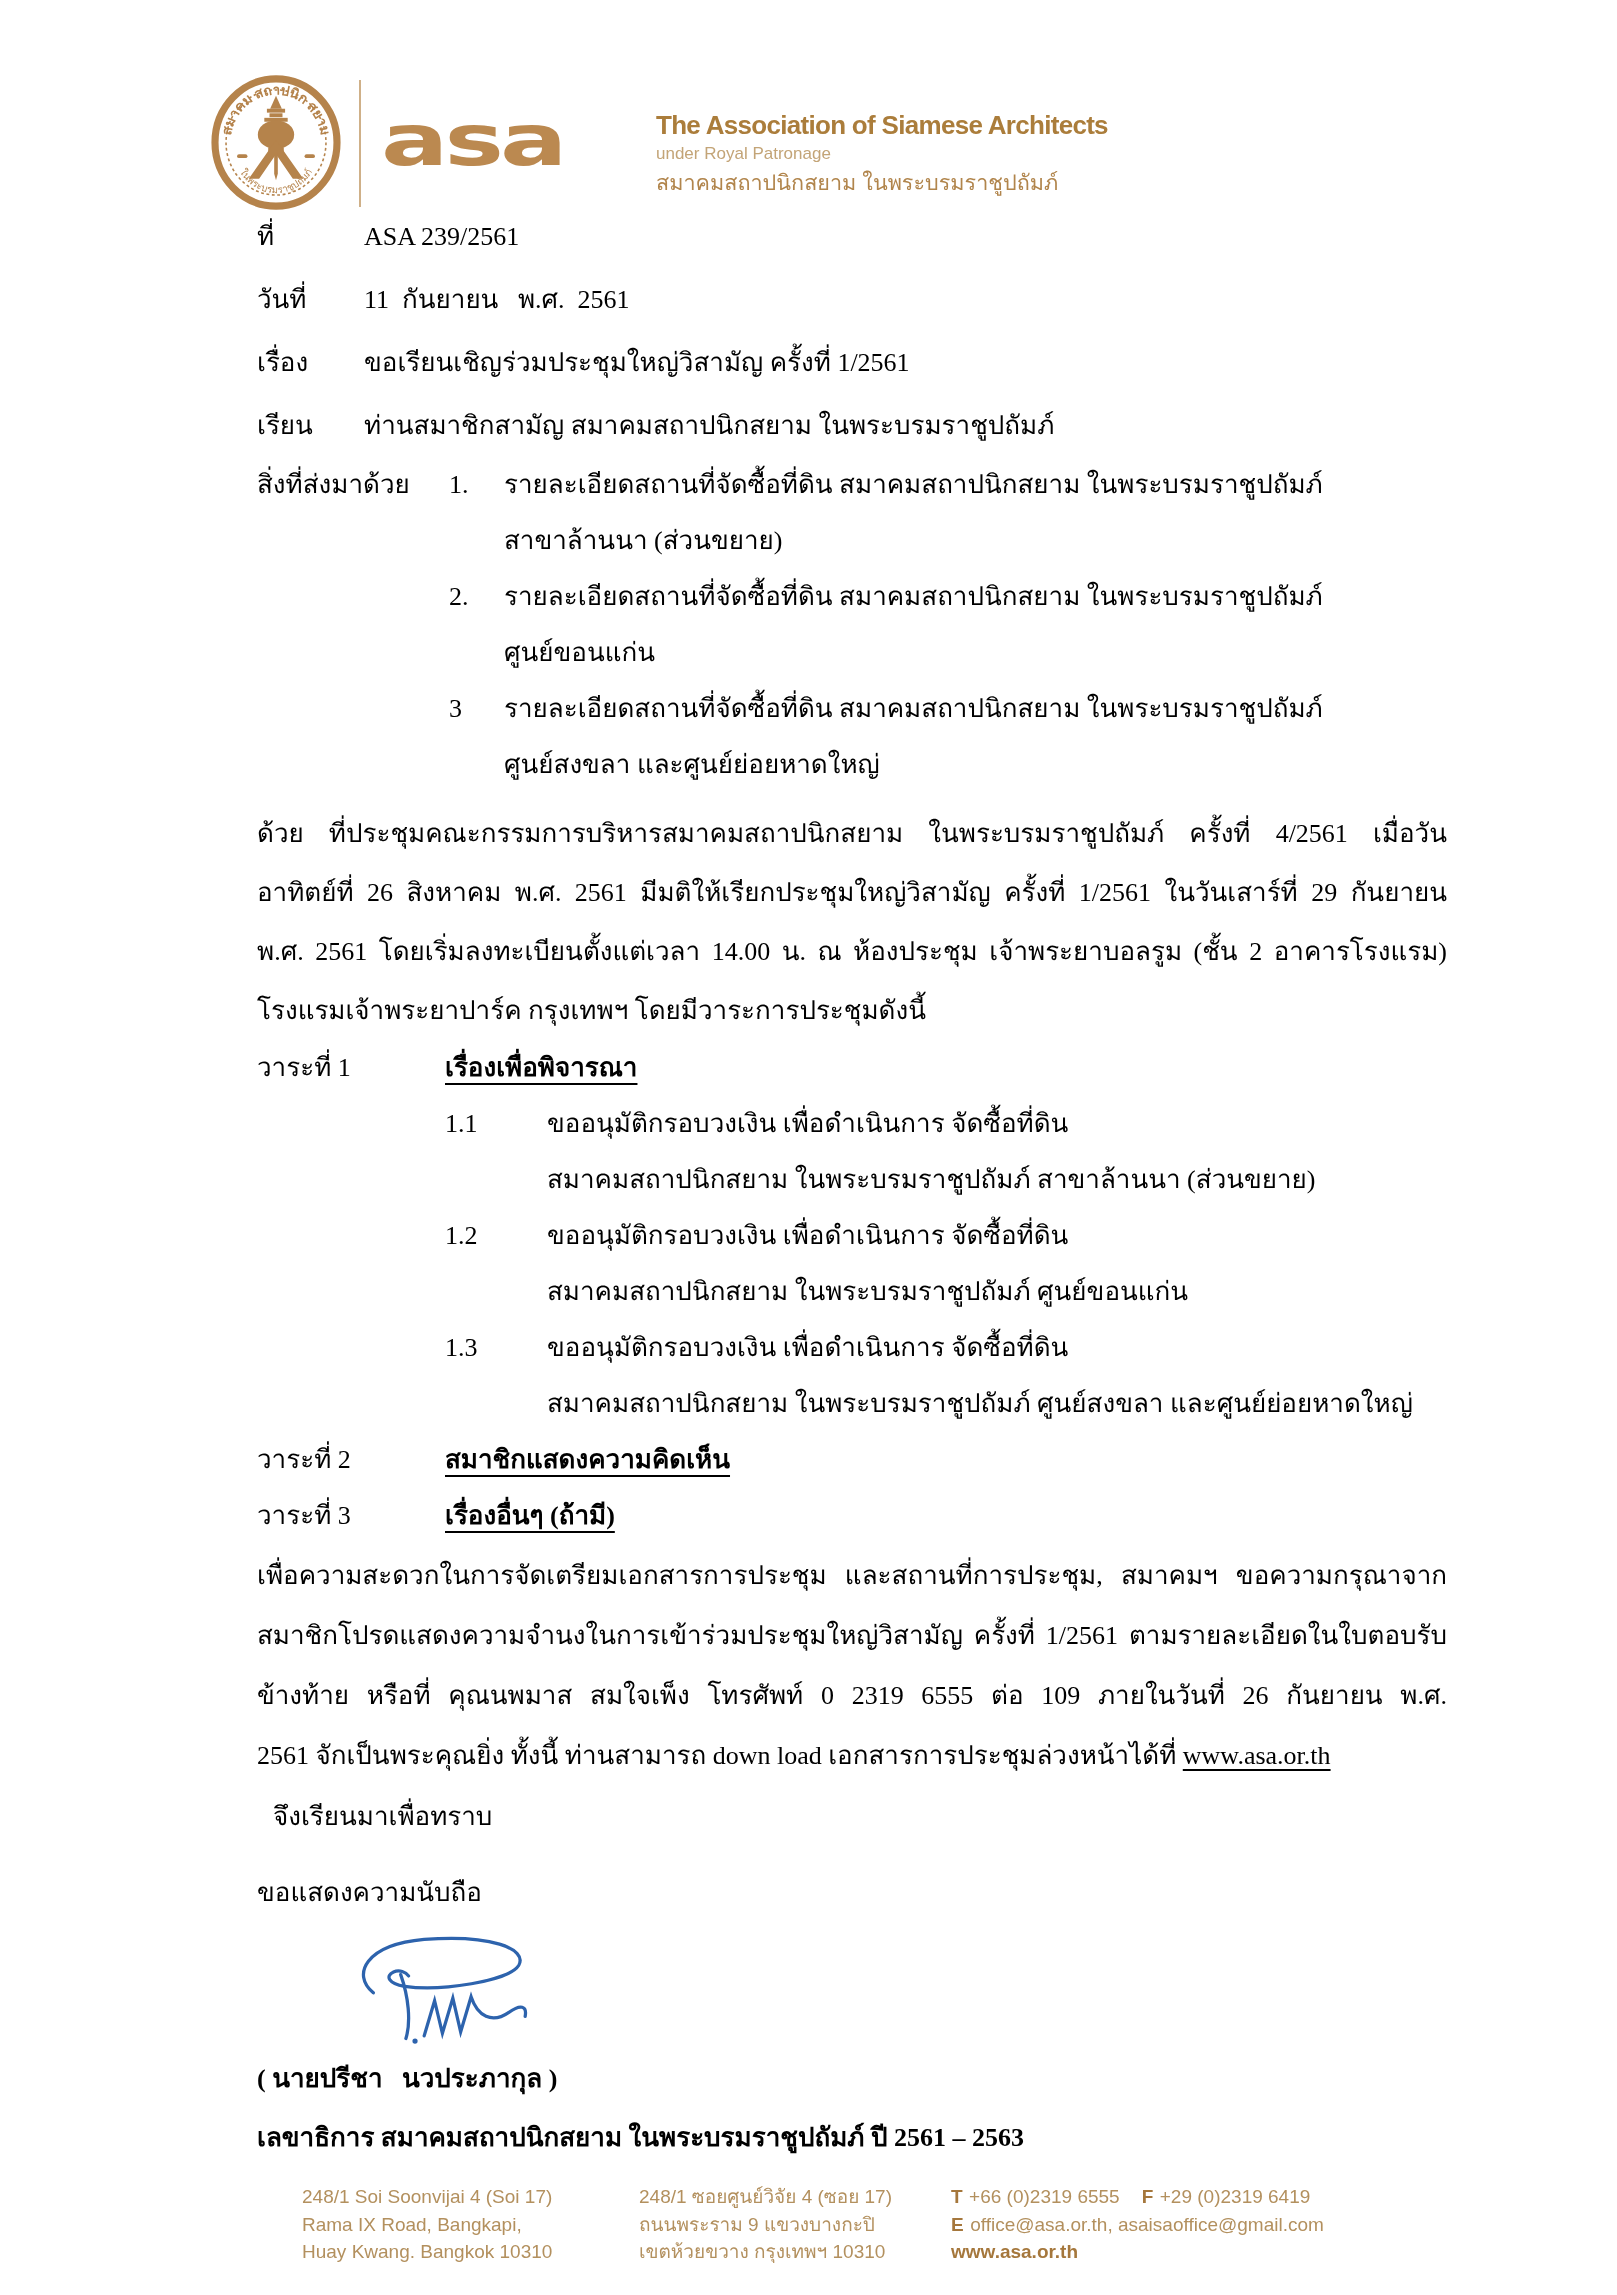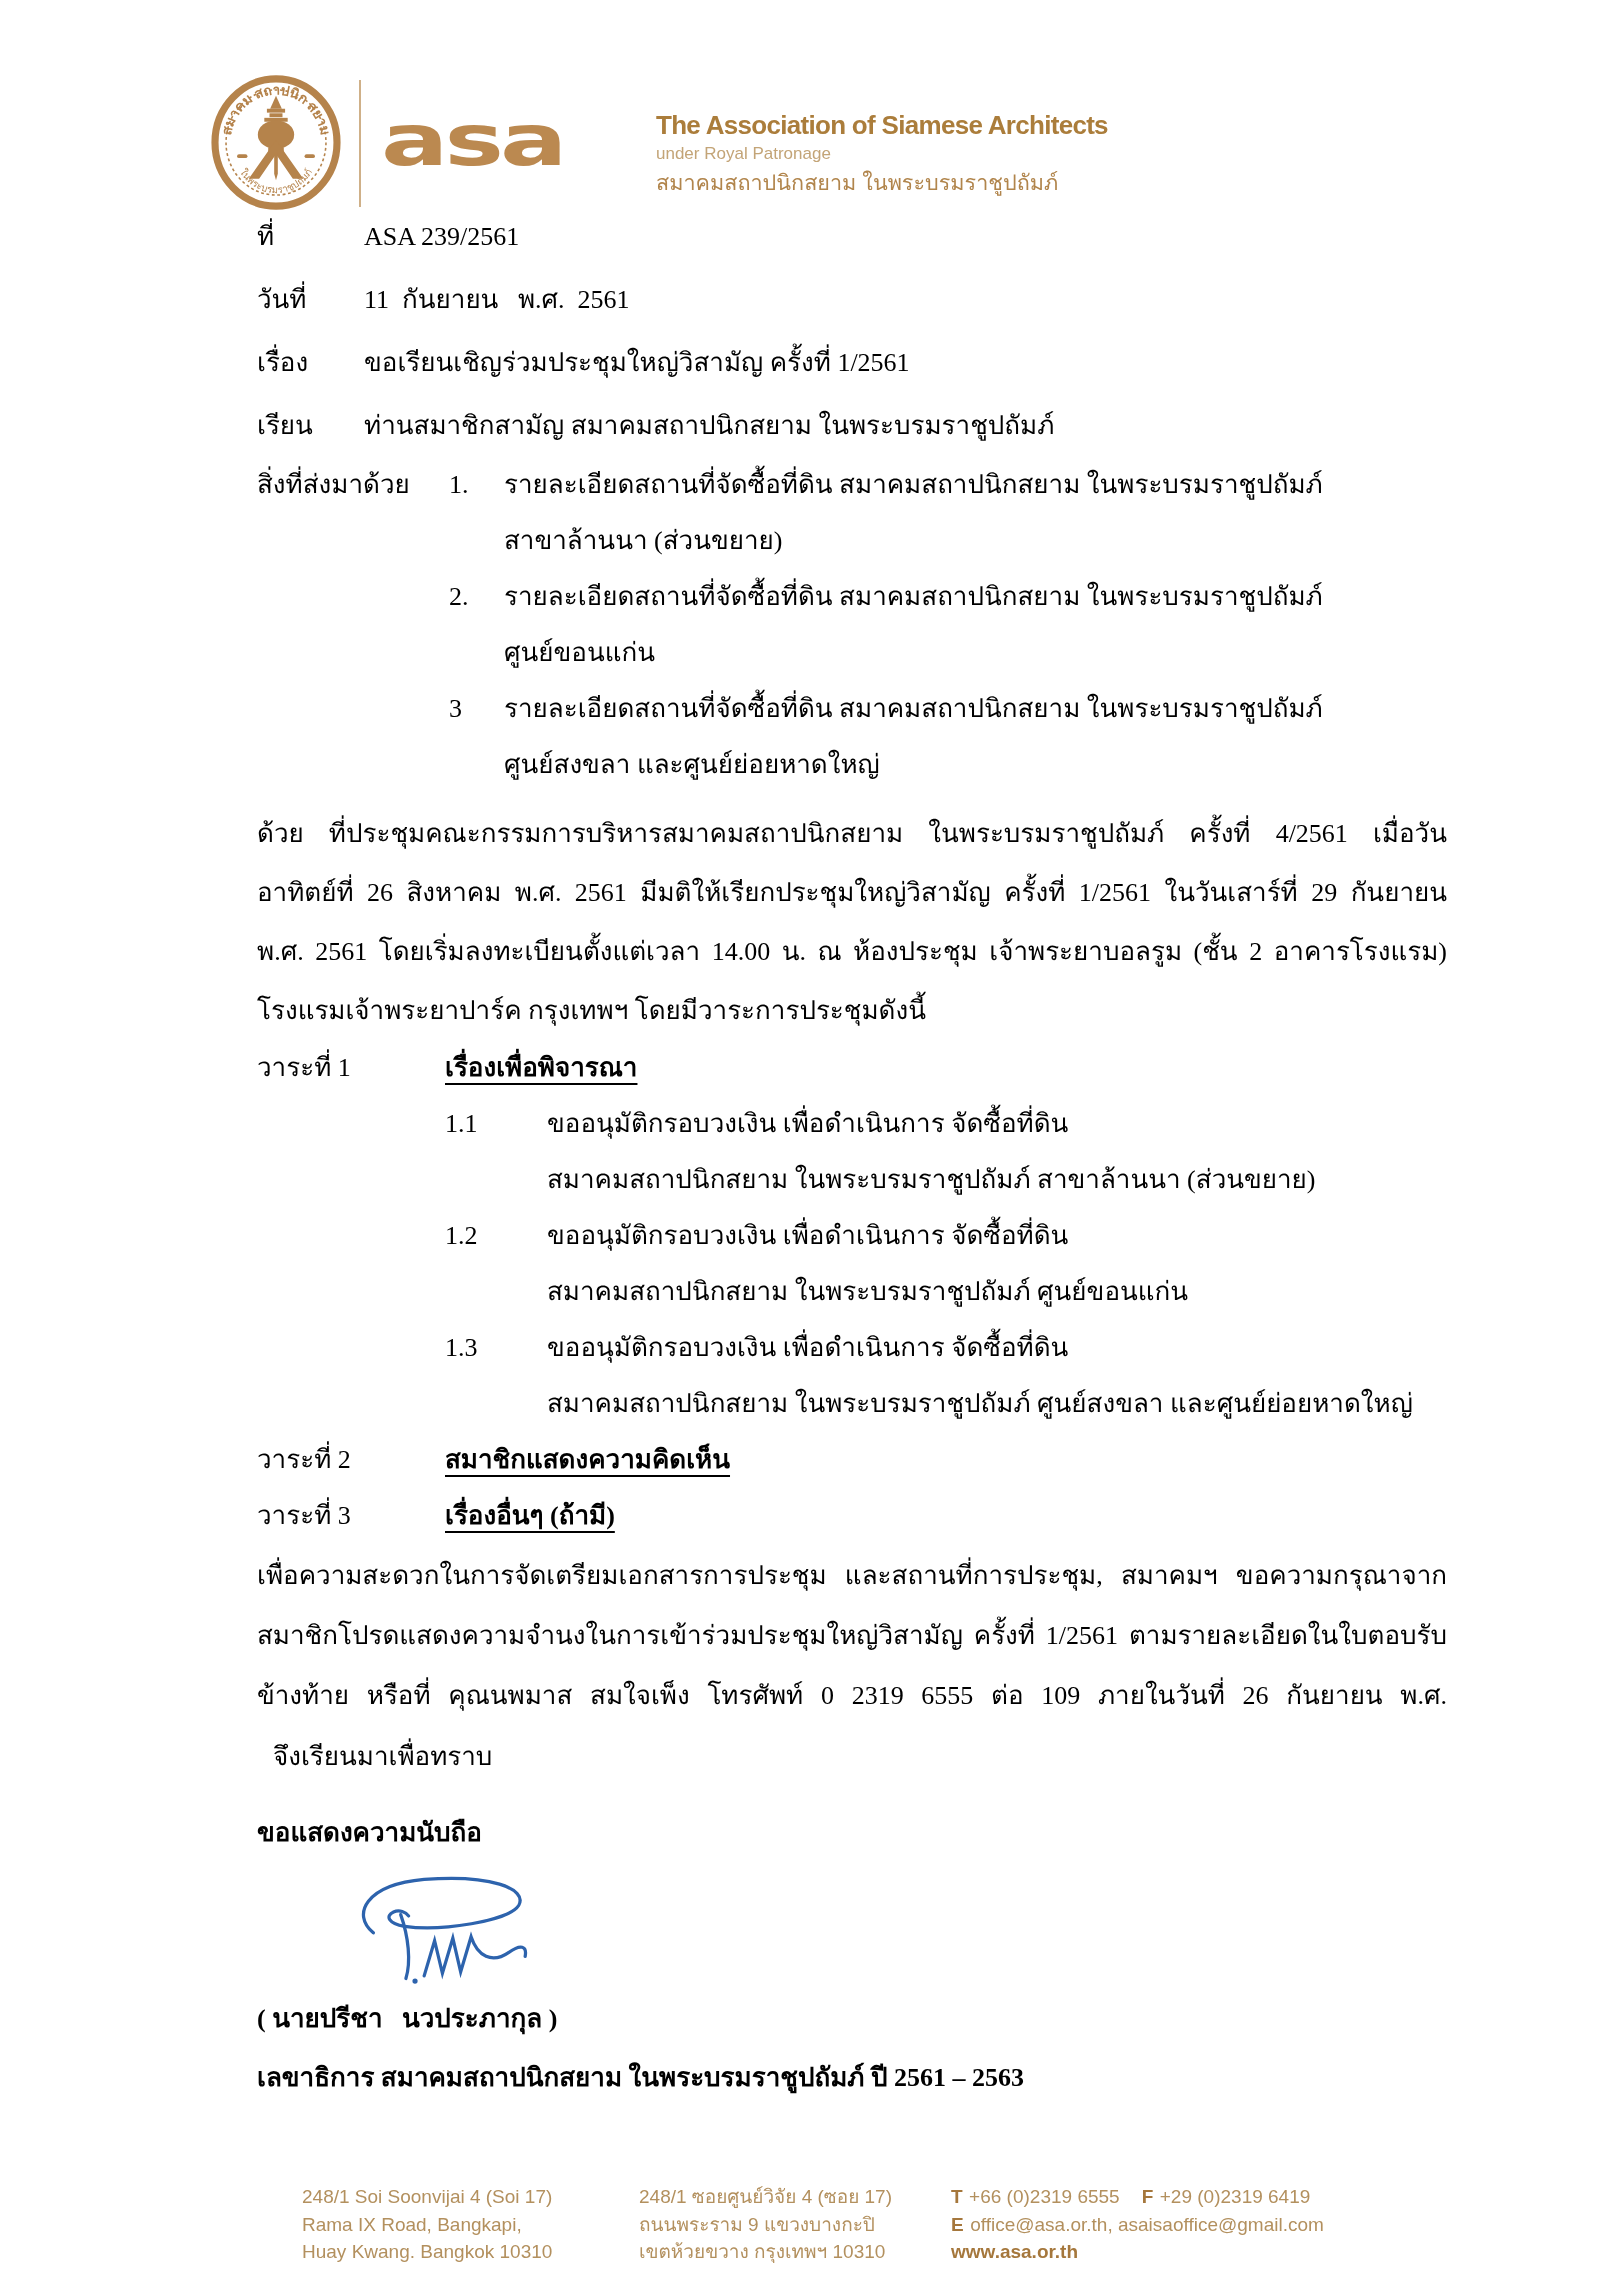--- a/index.html
+++ b/index.html
@@ -43,21 +43,21 @@
   .ag-items{margin-left:188px;}
   .ag-item{display:flex;gap:40px;}
   .ag-num{width:62px;flex:none;}
   .ag-body{flex:1;}
 
   .closing{margin-top:2.6px;line-height:60px;}
   .closing div{max-height:60px;}
   .body-link{text-decoration:underline;text-underline-offset:5.2px;color:#000;cursor:pointer;}
 
   .ack{line-height:59px;margin-top:1.3px;margin-left:16px;}
-  .respect{line-height:59px;margin-top:17px;font-weight:bold;}
+  .respect{line-height:59px;margin-top:17px;font-weight:normal;}
   .sig-wrap{margin-left:69px;margin-top:6.5px;height:116px;}
   .sig-name{line-height:59px;font-weight:bold;margin-top:3.9px;}
   .sig-title{line-height:59px;font-weight:bold;}
 
   
   .footer{position:absolute;top:2183px;left:0;width:1618px;
           font-family:"Liberation Sans",sans-serif;font-size:19px;line-height:27.5px;color:#b3905e;}
   .f-col{position:absolute;top:0;}
   .f-col1{left:302px;}
   .f-col2{left:639px;}
@@ -194,20 +194,21 @@
       <div class="ag-row">
         <div class="ag-label nw">วาระที่ 3</div>
         <div class="nw"><span class="ag-head">เรื่องอื่นๆ (ถ้ามี)</span></div>
       </div>
     </div>
 
     <div class="closing">
       <div class="jl">เพื่อความสะดวกในการจัดเตรียมเอกสารการประชุม และสถานที่การประชุม, สมาคมฯ ขอความกรุณาจาก</div>
       <div class="jl">สมาชิกโปรดแสดงความจำนงในการเข้าร่วมประชุมใหญ่วิสามัญ ครั้งที่ 1/2561 ตามรายละเอียดในใบตอบรับ</div>
       <div class="jl">ข้างท้าย หรือที่ คุณนพมาส  สมใจเพ็ง   โทรศัพท์ 0 2319 6555 ต่อ 109 ภายในวันที่ 26 กันยายน  พ.ศ.</div>
+      <div class="nw"><span>2561  จักเป็นพระคุณยิ่ง ทั้งนี้ ท่านสามารถ down load เอกสารการประชุมล่วงหน้าได้ที่ </span><span class="body-link">www.asa.or.th</span></div>
     </div>
 
     <div class="ack nw">จึงเรียนมาเพื่อทราบ</div>
     <div class="respect nw">ขอแสดงความนับถือ</div>
 
     <div class="sig-wrap">
       <svg width="268" height="116" viewBox="0 0 410 178">
         <g fill="none" stroke="#2d63ad" stroke-width="5" stroke-linecap="round">
           <path d="M72 98 C 38 70, 60 24, 150 16 C 250 8, 310 30, 295 56 C 280 80, 175 96, 120 88 C 95 84, 90 72, 103 66 C 112 62, 122 66, 126 72"></path>
           <path d="M114 70 C 126 104, 130 142, 122 168"></path>

